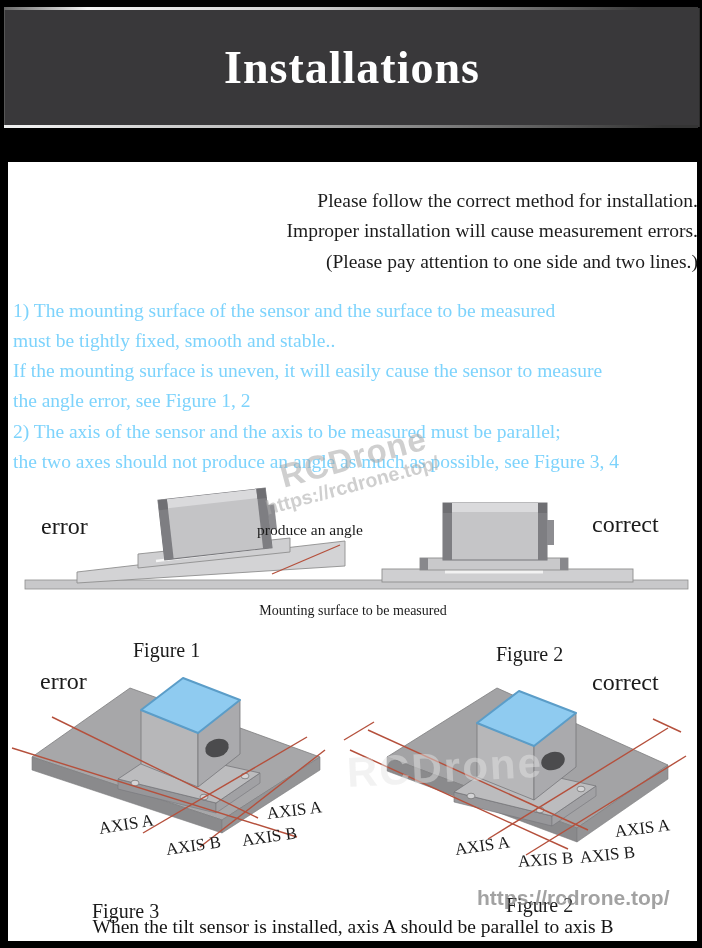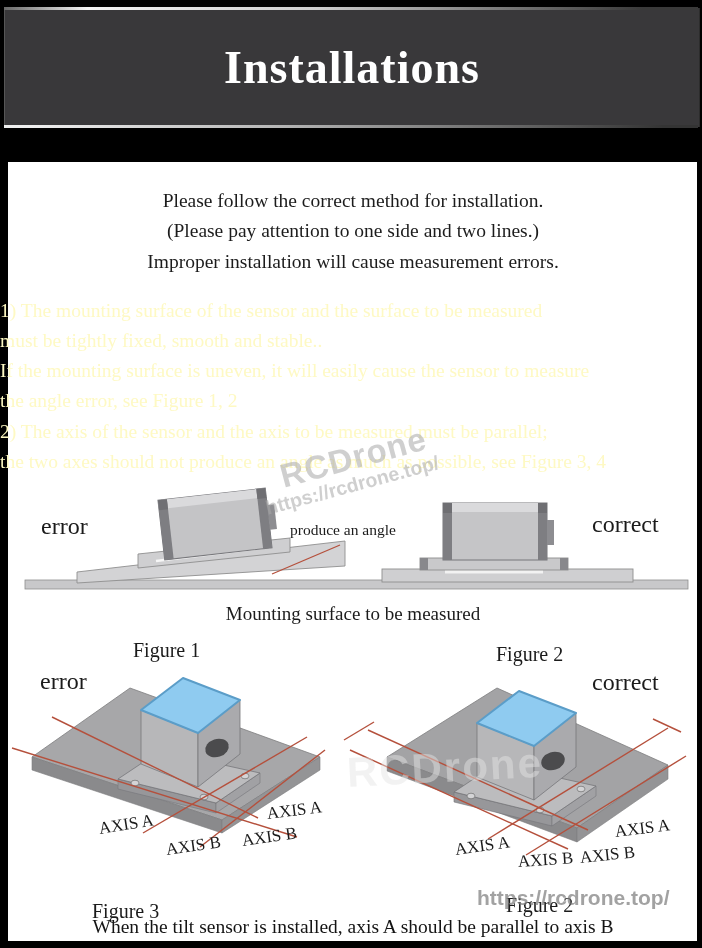--- a/index.html
+++ b/index.html
@@ -18,27 +18,27 @@
     background:linear-gradient(90deg,#6a6a6a 0%,#f4f4f4 12%,#cccccc 45%,#3a3a3a 92%);}
   .hl-bottom{left:4px;top:125px;width:694px;height:3px;
     background:linear-gradient(90deg,#efefef 4%,#b5b5b5 40%,#343434 95%);}
   .page-title{
     color:#ffffff;font-size:46px;font-weight:bold;letter-spacing:1px;
   }
   
   .content-bg{left:8px;top:162px;width:689px;height:779px;background:#ffffff;}
   .right-border{left:697px;top:162px;width:5px;height:779px;background:#000;z-index:30;}
   
-  .intro{left:8px;top:186px;width:690px;text-align:center;font-size:19.5px;line-height:30.3px;color:#1c1c1c;z-index:5;}
+  .intro{left:8px;top:186px;width:690px;text-align:right;font-size:19.5px;line-height:30.3px;color:#1c1c1c;z-index:5;}
   .iline{height:30.3px;}
-  .instr{left:0;white-space:nowrap;font-size:19.5px;color:#fef9c3;z-index:5;}
+  .instr{left:13px;white-space:nowrap;font-size:19.5px;color:#7dd3fc;z-index:5;}
   .lbl{font-size:24px;color:#1b1b1b;z-index:6;}
   .small-cap{font-size:20px;color:#1b1b1b;z-index:6;}
   .annot{font-size:15.5px;color:#1b1b1b;z-index:6;}
-  .center-cap{left:8px;width:690px;text-align:center;font-size:19px;color:#1b1b1b;z-index:6;}
+  .center-cap{left:8px;width:690px;text-align:center;font-size:14px;color:#1b1b1b;z-index:6;}
   .axis-label{font-size:17px;color:#1c1c1c;transform-origin:left center;white-space:nowrap;z-index:7;}
   .footer-note{left:8px;top:916px;width:690px;text-align:center;font-size:19.5px;color:#141414;z-index:6;}
   
   .wm{font-family:"Liberation Sans", sans-serif;z-index:9;white-space:nowrap;transform-origin:left center;}
   .wm-mid-brand{left:281px;top:458px;font-size:33px;font-weight:bold;letter-spacing:1px;
     color:rgba(168,168,168,0.55);transform:rotate(-15deg);}
   .wm-mid-url{left:266px;top:497px;font-size:19.5px;font-weight:600;
     color:rgba(168,168,168,0.55);transform:rotate(-15deg);}
   .wm-outline-brand{left:347px;top:749px;font-size:42px;font-weight:bold;letter-spacing:2px;
     color:rgba(228,228,228,0.48);transform:rotate(-3deg);}
@@ -53,22 +53,22 @@
   <div class="abs header-panel">
     <div class="page-title">Installations</div>
   </div>
   <div class="abs hl-top"></div>
   <div class="abs hl-bottom"></div>
 
   <div class="abs content-bg"></div>
 
   <div class="abs intro">
     <div class="iline">Please follow the correct method for installation.</div>
+    <div class="iline">Improper installation will cause measurement errors.</div>
     <div class="iline">(Please pay attention to one side and two lines.)</div>
-    <div class="iline">Improper installation will cause measurement errors.</div>
   </div>
 
   <div class="abs instr" style="top:300px">1) The mounting surface of the sensor and the surface to be measured</div>
   <div class="abs instr" style="top:330px">must be tightly fixed, smooth and stable..</div>
   <div class="abs instr" style="top:360px">If the mounting surface is uneven, it will easily cause the sensor to measure</div>
   <div class="abs instr" style="top:390px">the angle error, see Figure 1, 2</div>
   <div class="abs instr" style="top:421px">2) The axis of the sensor and the axis to be measured must be parallel;</div>
   <div class="abs instr" style="top:451px">the two axes should not produce an angle as much as possible, see Figure 3, 4</div>
 
   <svg class="abs figsvg" width="690" height="779" viewBox="0 0 690 779">
@@ -145,21 +145,21 @@
         <line x1="342" y1="588" x2="560" y2="687"></line>
         <line x1="480" y1="677" x2="660" y2="566"></line>
         <line x1="518" y1="693" x2="678" y2="594"></line>
         <line x1="336" y1="578" x2="366" y2="560"></line>
         <line x1="645" y1="557" x2="673" y2="570"></line>
       </g>
     </g>
   </svg>
 
   <div class="abs lbl" style="left:41px;top:513px">error</div>
-  <div class="abs annot" style="left:290px;top:521px">produce an angle</div>
+  <div class="abs annot" style="left:257px;top:521px">produce an angle</div>
   <div class="abs lbl" style="left:592px;top:511px">correct</div>
   <div class="abs center-cap" style="top:603px">Mounting surface to be measured</div>
   <div class="abs small-cap" style="left:133px;top:639px">Figure 1</div>
   <div class="abs small-cap" style="left:496px;top:643px">Figure 2</div>
 
   <div class="abs lbl" style="left:40px;top:668px">error</div>
   <div class="abs lbl" style="left:592px;top:669px">correct</div>
 
   <div class="abs axis-label" style="left:99px;top:819px;transform:rotate(-9deg)">AXIS A</div>
   <div class="abs axis-label" style="left:267px;top:804px;transform:rotate(-7deg)">AXIS A</div>

